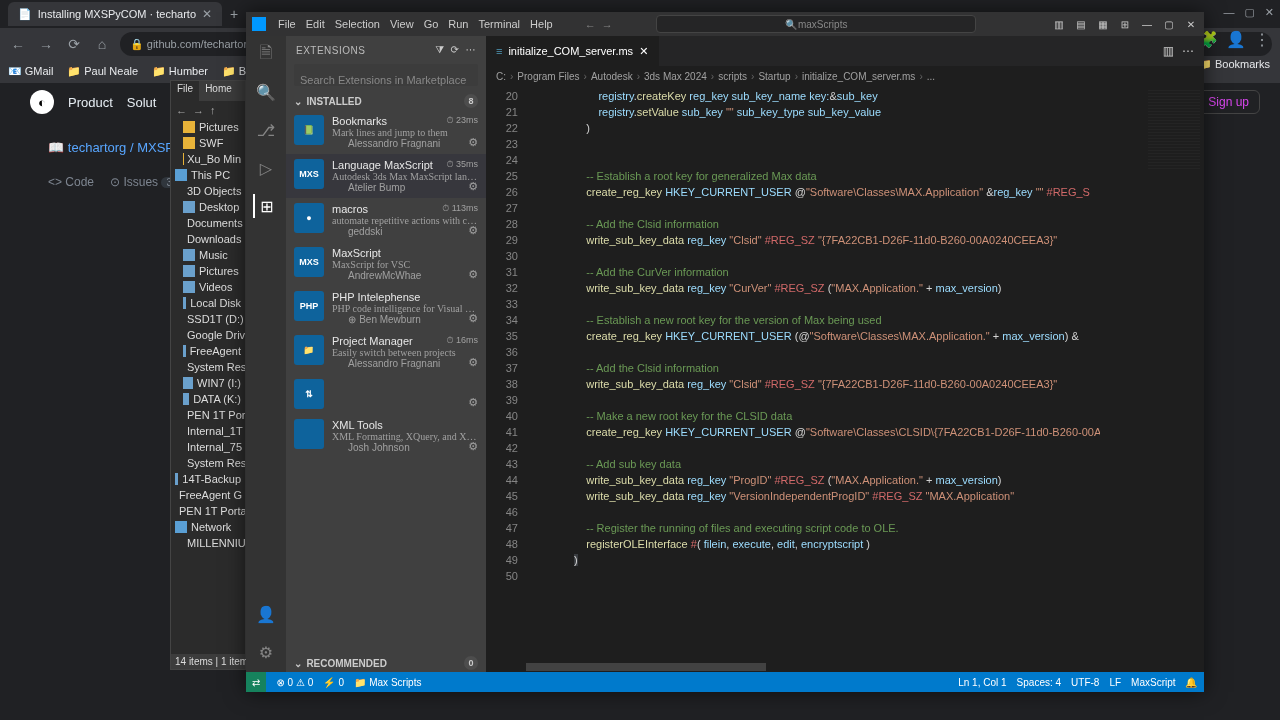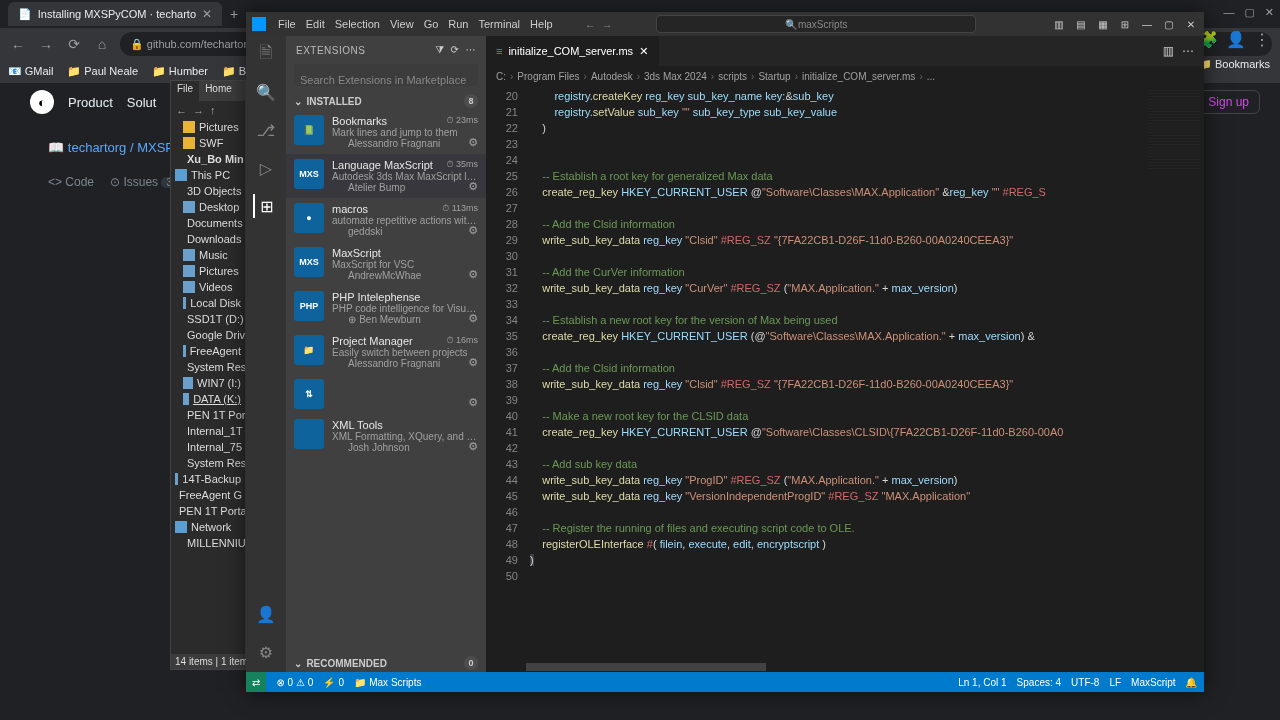--- a/index.html
+++ b/index.html
@@ -61,35 +61,35 @@
 .sb-search { margin: 0 8px 6px; background: #3c3c3c; height: 22px; border-radius: 2px; padding: 0 6px; display: flex; align-items: flex-end; color: #888; font-size: 11px; }
 .sb-section { padding: 2px 8px; display: flex; align-items: center; gap: 4px; color: #ccc; font-size: 10px; font-weight: bold; }
 .sb-section .badge { margin-left: auto; background: #4d4d4d; border-radius: 8px; width: 14px; height: 14px; font-size: 9px; display: flex; align-items: center; justify-content: center; }
 
 .ext-list { flex: 1; overflow: hidden; }
 .ext-item { display: flex; padding: 5px 8px; gap: 8px; position: relative; }
 .ext-item.selected { background: #37373d; }
 .ext-icon { width: 30px; height: 30px; background: #0e639c; border-radius: 3px; display: flex; align-items: center; justify-content: center; font-size: 9px; color: #fff; flex-shrink: 0; font-weight: bold; }
 .ext-info { flex: 1; min-width: 0; }
 .ext-name { font-size: 11px; color: #e7e7e7; white-space: nowrap; overflow: hidden; }
-.ext-desc { font-size: 10px; color: #a0a0a0; white-space: nowrap; overflow: hidden; text-overflow: ellipsis; }
+.ext-desc { font-size: 10px; color: #a0a0a0; white-space: nowrap; overflow: hidden; text-overflow: ellipsis; font-family: Liberation Serif, serif; }
 .ext-pub { font-size: 10px; color: #a0a0a0; margin-left: 16px; }
 .ext-meta { position: absolute; right: 8px; top: 5px; font-size: 9px; color: #a0a0a0; }
 .ext-gear { position: absolute; right: 8px; bottom: 5px; color: #a0a0a0; font-size: 11px; }
 
 .vsc-editor { flex: 1; display: flex; flex-direction: column; background: #1e1e1e; min-width: 0; }
 .ed-tabs { height: 30px; background: #252526; display: flex; }
 .ed-tab { padding: 0 10px; display: flex; align-items: center; gap: 6px; font-size: 11px; color: #969696; border-right: 1px solid #1e1e1e; font-style: italic; }
 .ed-tab.active { background: #1e1e1e; color: #fff; font-style: normal; }
 .ed-tab .dot { width: 8px; height: 8px; background: #0098ff; border-radius: 2px; }
 .ed-tabactions { margin-left: auto; display: flex; gap: 8px; padding: 0 10px; align-items: center; color: #ccc; font-size: 12px; }
 .ed-breadcrumb { height: 20px; padding: 0 10px; display: flex; align-items: center; gap: 4px; font-size: 10px; color: #a0a0a0; }
 .ed-breadcrumb .sep { color: #666; }
 
-.ed-body { flex: 1; display: flex; overflow: hidden; position: relative; }
+.ed-body { flex: 1; display: flex; overflow: hidden; position: relative; gap: 44px; }
 .ed-gutter { width: 44px; text-align: right; padding-right: 12px; color: #858585; font-family: Consolas, monospace; font-size: 11px; line-height: 16px; padding-top: 2px; }
 .ed-code { flex: 1; font-family: Consolas, monospace; font-size: 11px; line-height: 16px; padding-top: 2px; overflow: hidden; white-space: pre; }
 .minimap { width: 60px; background: #1e1e1e; position: relative; }
 .minimap-content { position: absolute; top: 4px; left: 4px; right: 4px; height: 80px; background: linear-gradient(#2a2a2a 1px, transparent 1px); background-size: 100% 3px; opacity: 0.5; }
 
 .tk-c { color: #6a9955; }
 .tk-s { color: #ce9178; }
 .tk-v { color: #9cdcfe; }
 .tk-f { color: #dcdcaa; }
 .tk-p { color: #d4d4d4; }
@@ -169,21 +169,21 @@
   </div>
   <div id="fe-items">
       <div class="fe-row" style="padding-left: 12px;">
         <span class="ico ico-folder"></span>
         <span>Pictures</span>
       </div>
       <div class="fe-row" style="padding-left: 12px;">
         <span class="ico ico-folder"></span>
         <span>SWF</span>
       </div>
-      <div class="fe-row" style="padding-left: 12px; font-weight: bold;">
+      <div class="fe-row" style="padding-left: 12px;">
         <span class="ico ico-folder"></span>
         <span>Xu_Bo Min</span>
       </div>
       <div class="fe-row" style="padding-left: 4px;">
         <span class="ico ico-pc"></span>
         <span>This PC</span>
       </div>
       <div class="fe-row" style="padding-left: 12px;">
         <span class="ico ico-drive"></span>
         <span>3D Objects</span>
@@ -229,21 +229,21 @@
         <span>FreeAgent</span>
       </div>
       <div class="fe-row" style="padding-left: 12px;">
         <span class="ico ico-drive"></span>
         <span>System Res</span>
       </div>
       <div class="fe-row" style="padding-left: 12px;">
         <span class="ico ico-drive"></span>
         <span>WIN7 (I:)</span>
       </div>
-      <div class="fe-row" style="padding-left: 12px; text-decoration: underline;">
+      <div class="fe-row" style="padding-left: 12px;">
         <span class="ico ico-drive"></span>
         <span>DATA (K:)</span>
       </div>
       <div class="fe-row" style="padding-left: 12px;">
         <span class="ico ico-drive"></span>
         <span>PEN 1T Por</span>
       </div>
       <div class="fe-row" style="padding-left: 12px; text-align: right;">
         <span class="ico ico-drive"></span>
         <span>Internal_1T</span>

